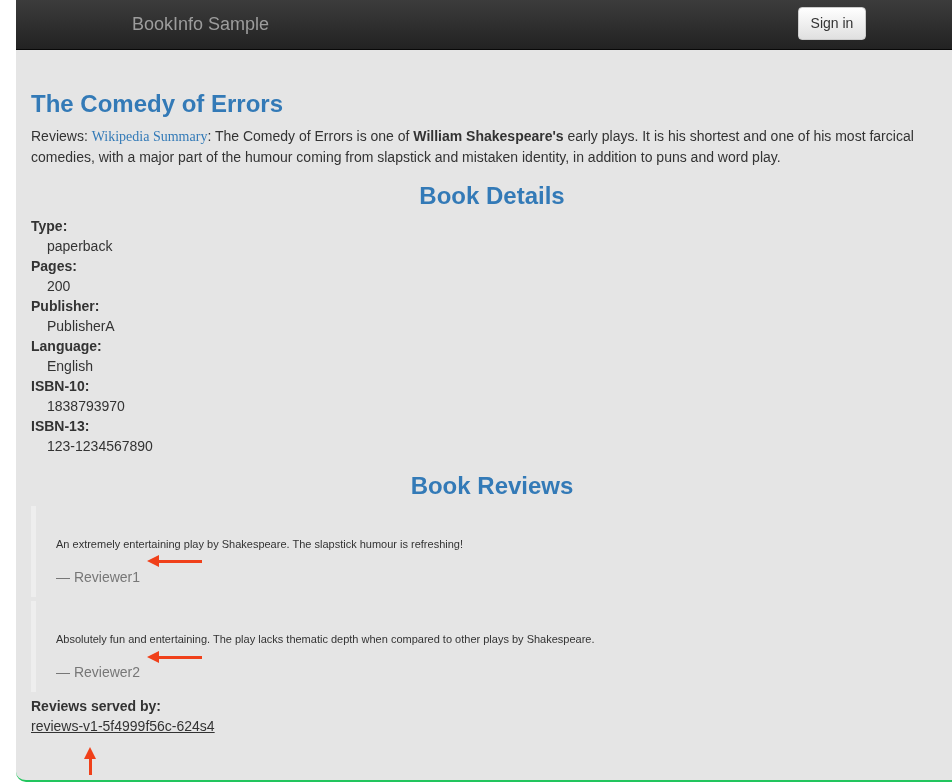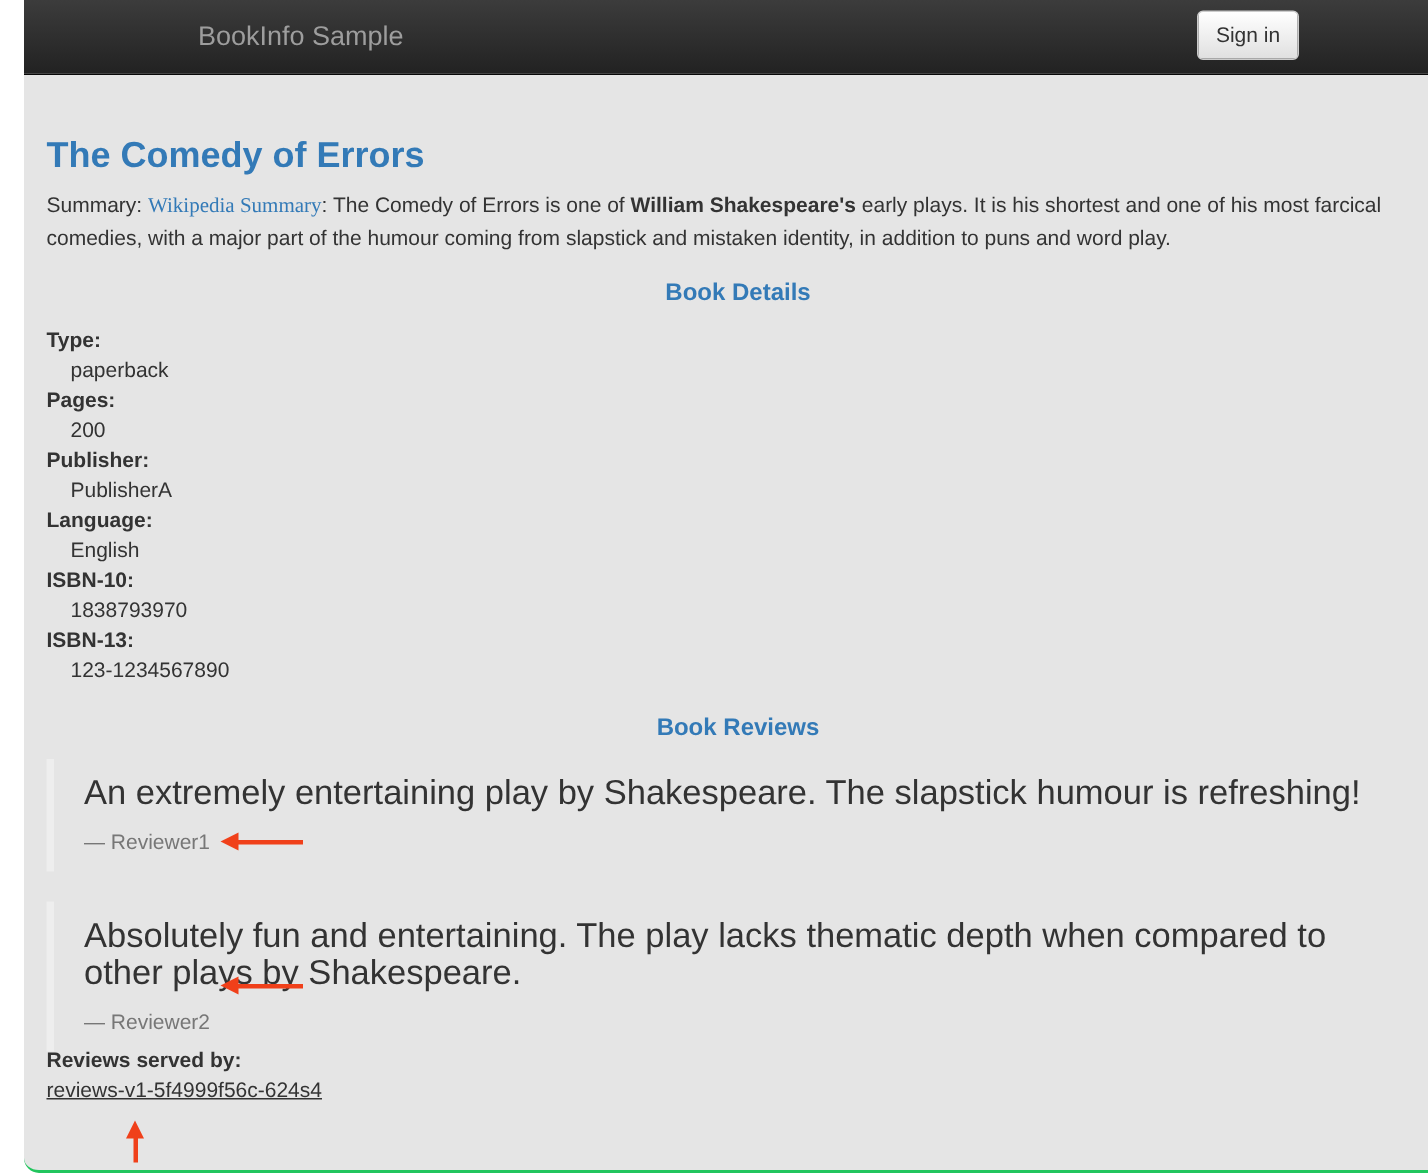--- a/index.html
+++ b/index.html
@@ -94,21 +94,21 @@
       color: #337ab7;
       text-decoration: none;
       font-family: Liberation Serif, serif;
     }
     h4.section {
       margin: 0;
       position: absolute;
       left: 0;
       width: 922px;
       text-align: center;
-      font-size: 16px;
+      font-size: 24px;
       font-weight: bold;
       color: #337ab7;
       line-height: 22px;
     }
     .details {
       position: absolute;
       top: 166px;
       left: 0;
       margin: 0;
     }
@@ -125,22 +125,22 @@
     blockquote {
       position: absolute;
       left: 0;
       width: 922px;
       box-sizing: border-box;
       margin: 0;
       padding: 10px 20px 10px 20px;
       border-left: 5px solid #eeeeee;
     }
     blockquote p {
-      margin: 0 0 10px 0;
-      font-size: 23px;
+      margin: 16px 0 10px 0;
+      font-size: 11px;
       line-height: 25px;
       color: #333333;
     }
     blockquote small {
       display: block;
       font-size: 14px;
       line-height: 20px;
       color: #777777;
     }
     .served-label {
@@ -194,21 +194,21 @@
 
   <nav class="navbar">
     <a class="brand">BookInfo Sample</a>
     <button class="signin">Sign in</button>
   </nav>
 
   <div class="container">
 
     <h3 class="title">The Comedy of Errors</h3>
 
-    <p class="summary"><span>Summary: </span><a href="#">Wikipedia Summary</a><span>: The Comedy of Errors is one of </span><b>William Shakespeare's</b><span> early plays. It is his shortest and one of his most farcical comedies, with a major part of the humour coming from slapstick and mistaken identity, in addition to puns and word play.</span></p>
+    <p class="summary"><span>Reviews: </span><a href="#">Wikipedia Summary</a><span>: The Comedy of Errors is one of </span><b>William Shakespeare's</b><span> early plays. It is his shortest and one of his most farcical comedies, with a major part of the humour coming from slapstick and mistaken identity, in addition to puns and word play.</span></p>
 
     <h4 class="section" style="top:135px;">Book Details</h4>
 
     <dl class="details">
       <dt>Type:</dt>
       <dd>paperback</dd>
       <dt>Pages:</dt>
       <dd>200</dd>
       <dt>Publisher:</dt>
       <dd>PublisherA</dd>

